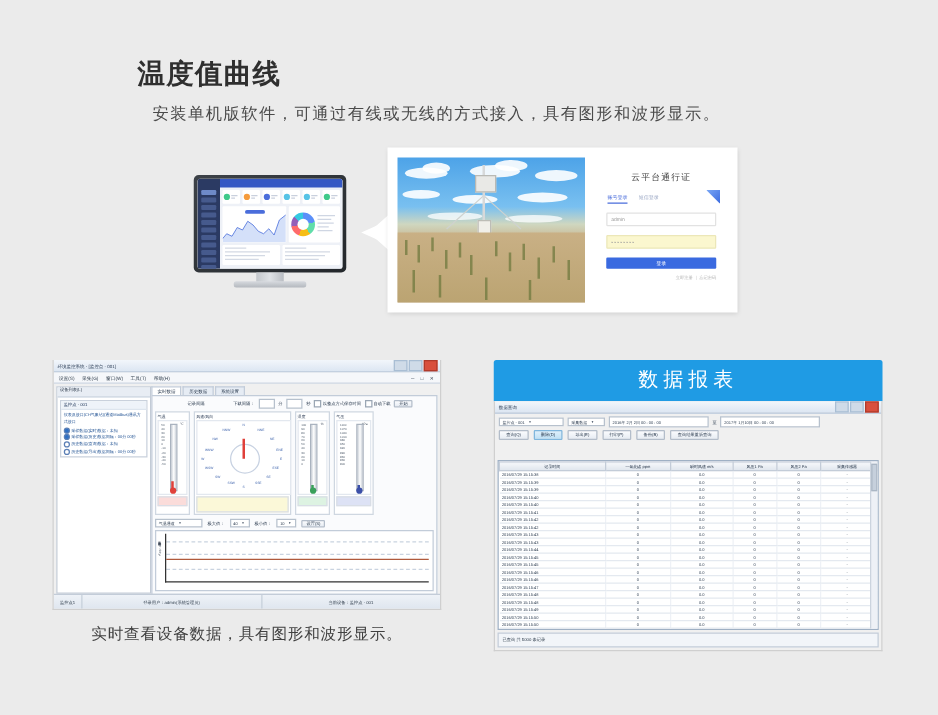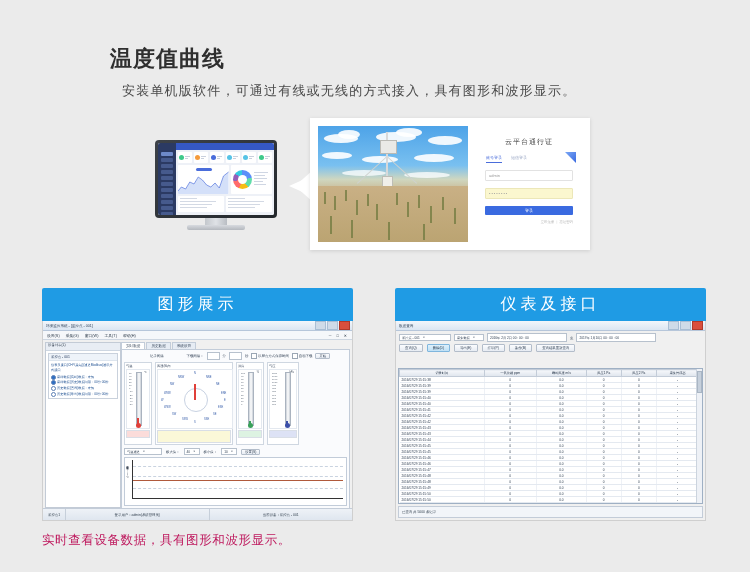--- a/index.html
+++ b/index.html
@@ -115,22 +115,22 @@
     height:33px;background:#1f9be4;color:#fff;
     display:flex;align-items:center;justify-content:center;
     font-size:16px;letter-spacing:4px;
     border-radius:2px 2px 0 0;
   }
   .card-shot{
     height:199px;background:#f0f0f0;border:1px solid #cfcfcf;border-top:none;
     position:relative;overflow:hidden;font-size:3.6px;color:#2d2d2d;
   }
   .card-cap{
-    margin-top:10px;font-size:12.5px;color:#be185d;line-height:1.5;
-    letter-spacing:.6px;font-family:"Liberation Serif","DejaVu Serif",serif;
+    margin-top:10px;font-size:12.5px;color:#404040;line-height:1.5;
+    letter-spacing:.6px;font-family:"Liberation Serif","DejaVu Serif",serif;text-align:center;
   }
   
   .win-title{
     height:10px;background:linear-gradient(180deg,#f2f6fb,#dce6f2);
     border-bottom:1px solid #b6c6da;display:flex;align-items:center;
     padding-left:3px;box-sizing:border-box;gap:2px;
   }
   .win-title .t{font-size:3.6px;color:#2b3d55;}
   .win-btns{margin-left:auto;display:flex;gap:1px;padding-right:2px;}
   .win-btns span{width:9px;height:7px;background:#cfdbe8;border:1px solid #a9bed4;display:block;}
@@ -386,21 +386,20 @@
       <div class="qr"></div>
       <div class="login-field">admin</div>
       <div class="login-field pw">••••••••</div>
       <div class="login-btn">登录</div>
       <div class="login-foot">立即注册 ｜ 忘记密码</div>
     </div>
   </div>
 </div>
 
 <div class="card" id="card-left">
-  <div class="card-head">图形展示</div>
   <div class="card-shot">
 
     <div class="win-title">
       <span class="t">环境监控系统 - [监控点 - 001]</span>
       <span class="win-btns">
         <span></span>
         <span></span>
         <span class="x"></span>
       </span>
     </div>
@@ -534,21 +533,21 @@
     <div class="status">
       <span class="cell">监控点1</span>
       <span class="cell" style="flex:1;justify-content:center">登录用户：admin(系统管理员)</span>
       <span class="cell" style="flex:1;justify-content:center;border-right:none">当前设备：监控点 - 001</span>
     </div>
   </div>
   <div class="card-cap">实时查看设备数据，具有图形和波形显示。</div>
 </div>
 
 <div class="card" id="card-right">
-  <div class="card-head">仪表及接口</div>
+  <div class="card-head">数据报表</div>
   <div class="card-shot">
 
     <div class="win-title">
       <span class="t">数据查询</span>
       <span class="win-btns">
         <span></span>
         <span></span>
         <span class="x"></span>
       </span>
     </div>

